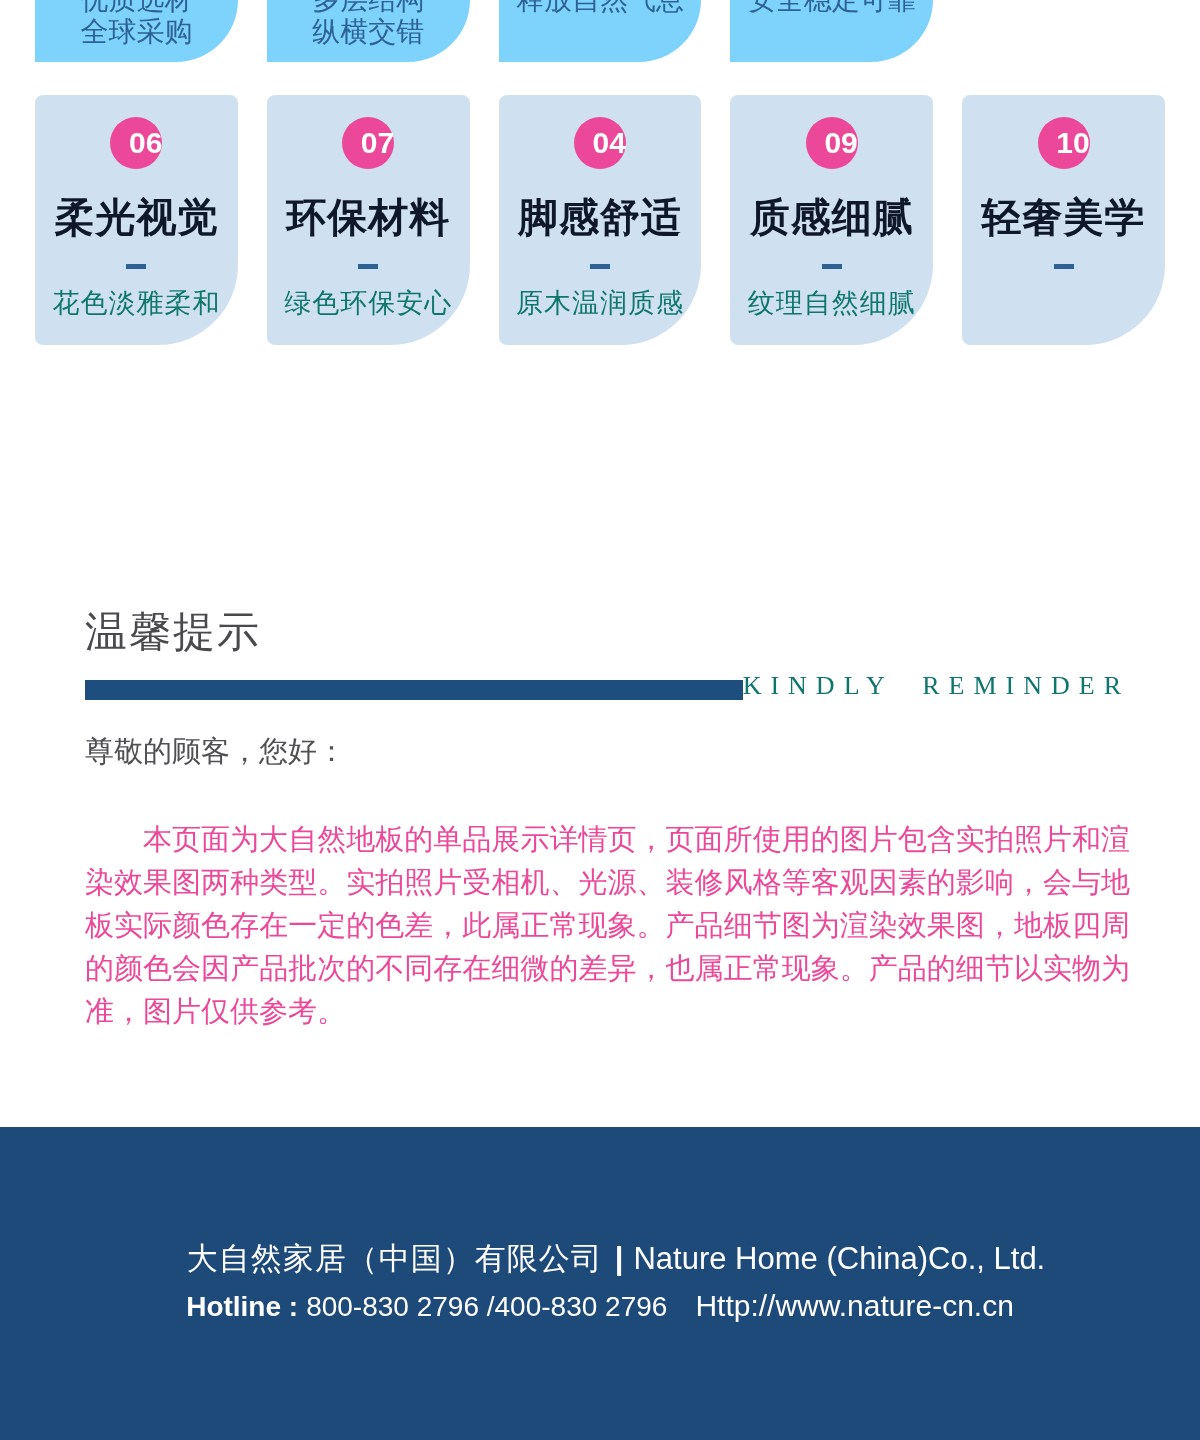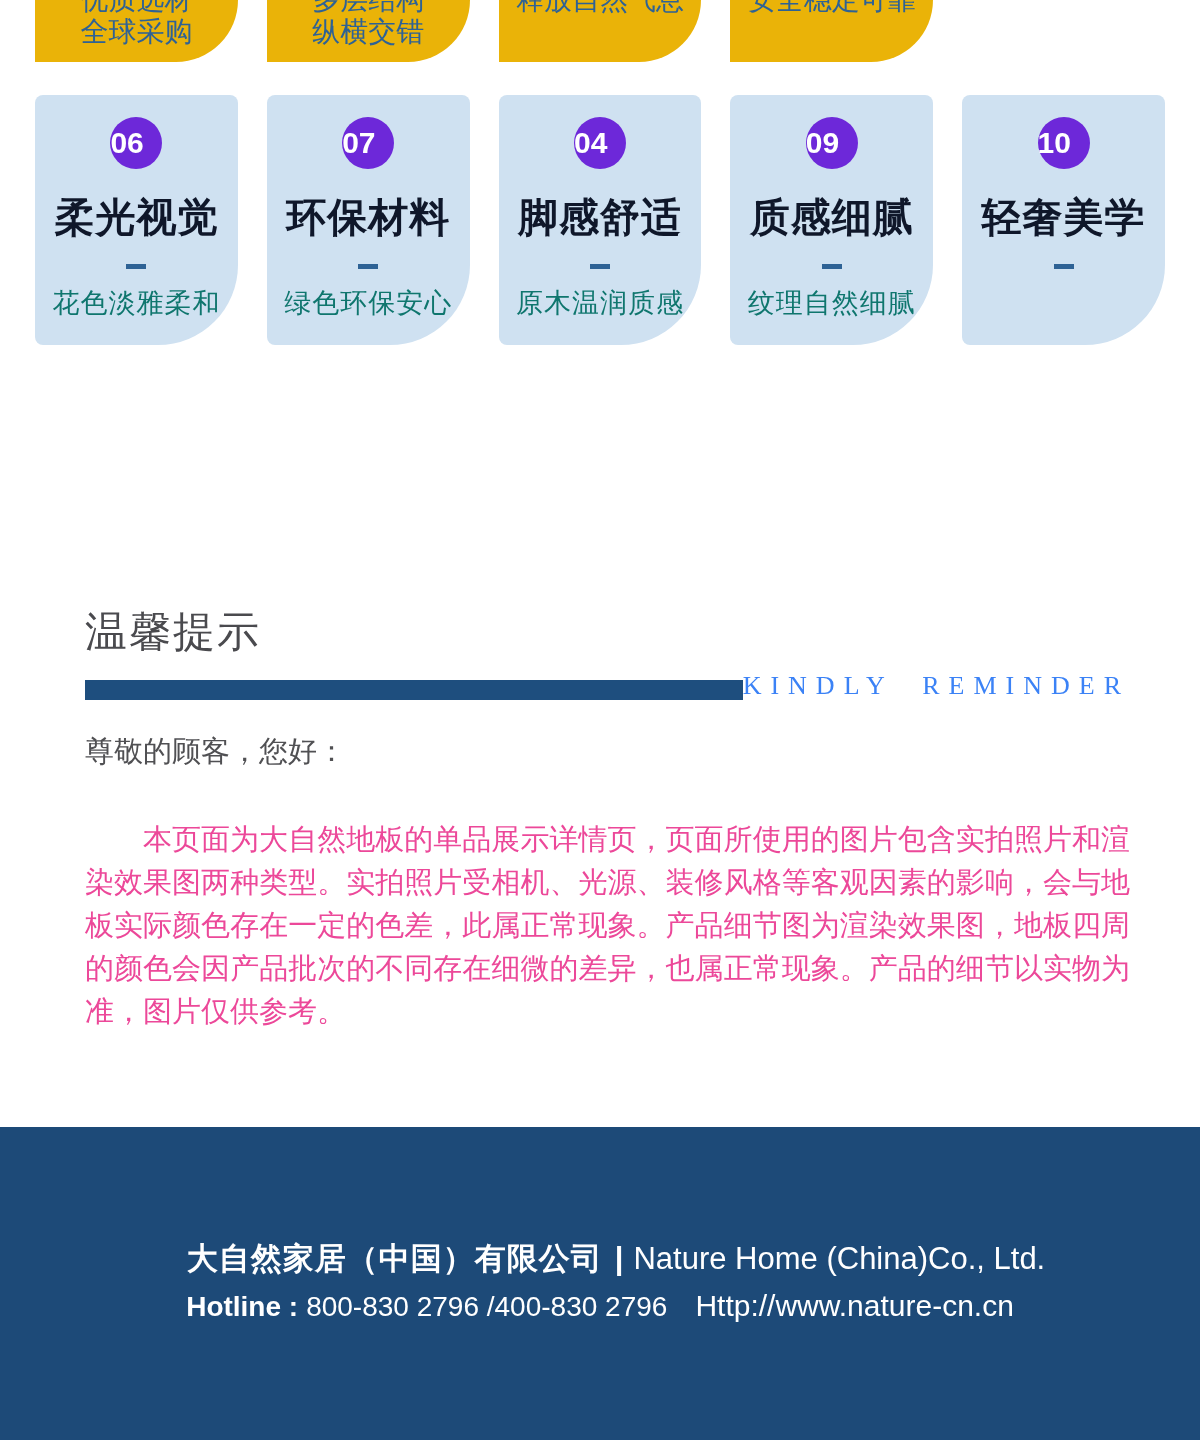--- a/index.html
+++ b/index.html
@@ -3,50 +3,50 @@
 <meta charset="utf-8">
 <style>
   * { margin:0; padding:0; box-sizing:border-box; }
   html,body { background:#ffffff; }
   body { width:1200px; font-family:"Liberation Sans","DejaVu Sans",sans-serif; }
   .page { width:1200px; height:1440px; display:flex; flex-direction:column; overflow:hidden; background:#ffffff; }
 
   
   .cards-grid { display:grid; grid-template-columns:repeat(5,1fr); gap:29px; padding:0 35px; }
   .top-row { margin-top:0; }
-  .top-card { position:relative; overflow:hidden; height:62px; background:#eab308; border-radius:0 0 80px 0; }
+  .top-card { position:relative; overflow:hidden; height:62px; background:#7dd3fc; border-radius:0 0 80px 0; }
   .tc-text { position:absolute; top:-16px; left:0; right:0; text-align:center;
              font-size:28px; line-height:32px; color:#2e6295; }
   .tc-text span { display:block; }
 
   .feature-row { margin-top:33px; }
   .feature-card { height:250px; background:#cfe1f1; border-radius:8px 8px 80px 8px; text-align:center; }
-  .badge { width:52px; height:52px; border-radius:50%; background:#6d28d9; color:#ffffff;
-           font-size:30px; font-weight:bold; line-height:52px; text-align:left; margin:22px auto 0; }
+  .badge { width:52px; height:52px; border-radius:50%; background:#ec4899; color:#ffffff;
+           font-size:30px; font-weight:bold; line-height:52px; text-align:right; margin:22px auto 0; }
   .f-title { margin-top:21px; font-size:40px; font-weight:bold; color:#0f172a; letter-spacing:1px; }
   .f-dash { width:20px; height:5px; background:#2e6295; margin:19px auto 0; }
   .f-sub { margin-top:16px; font-size:27px; color:#0f766e; letter-spacing:1px; }
 
   
   .reminder { padding:0 70px 0 85px; }
   .r-title { margin-top:266px; font-size:42px; font-weight:normal; color:#4a4a4e;
              letter-spacing:2px; line-height:1; }
   .bar-row { margin-top:20px; display:flex; align-items:flex-end; justify-content:space-between; }
   .accent-bar { width:670px; height:20px; background:#1e4e7e; }
-  .r-title-en { font-family:"Liberation Serif","DejaVu Serif",serif; font-size:26px; color:#3b82f6;
+  .r-title-en { font-family:"Liberation Serif","DejaVu Serif",serif; font-size:26px; color:#0f766e;
                 letter-spacing:9px; word-spacing:14px; line-height:1; padding-bottom:1px; white-space:nowrap; }
   .greeting { margin-top:32px; font-size:29px; color:#505053; }
   .disclaimer { margin-top:46px; font-size:29px; color:#ec4899; line-height:43px;
                 text-align:justify; text-indent:2em; }
 
   
   .footer { margin-top:auto; height:313px; background:#1d4a78; color:#ffffff; text-align:center;
             padding-top:112px; }
   .f-line1 { font-size:31px; line-height:40px; white-space:nowrap; }
-  .f-line1 .cn { font-weight:bold; letter-spacing:1px;margin-left:32px; }
+  .f-line1 .cn { font-weight:normal; letter-spacing:1px;margin-left:32px; }
   .f-line1 .sep { font-weight:bold; margin:0 10px 0 12px; }
   .f-line1 .en { font-weight:normal; }
   .f-line2 { margin-top:9px; font-size:28px; line-height:36px; white-space:nowrap; }
   .f-line2 .hl-label { font-weight:bold; margin-right:8px; }
   .f-line2 .hl-nums { font-weight:normal; letter-spacing:0; }
   .f-line2 .site { font-size:30px; margin-left:28px; }
 </style>
 </head>
 <body>
 

